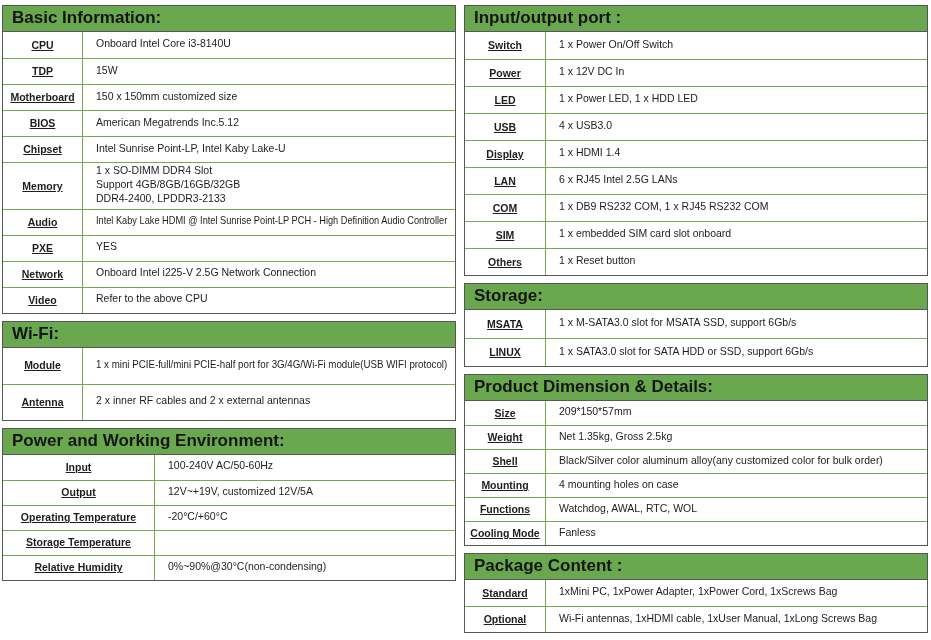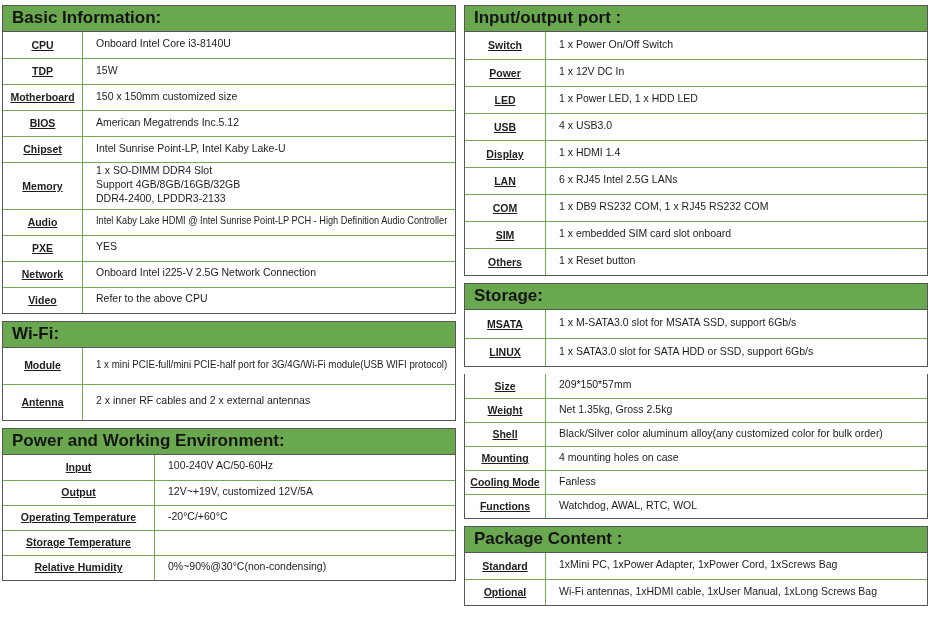--- a/index.html
+++ b/index.html
@@ -323,20 +323,23 @@
               <span class="txt">LINUX</span>
             </div>
             <div class="cell value">
               <span class="txt">1 x SATA3.0 slot for SATA HDD or SSD, support 6Gb/s</span>
             </div>
           </div>
         </div>
     </section>
 
     <section class="spec" style="--labelw:81px; --rowh:24px;">
+      <div class="sec-header">
+        <span class="sec-title txt">Product Dimension &amp; Details:</span>
+      </div>
       <div class="sec-table">
           <div class="row">
             <div class="cell label">
               <span class="txt">Size</span>
             </div>
             <div class="cell value">
               <span class="txt">209*150*57mm</span>
             </div>
           </div>
           <div class="row">
@@ -358,34 +361,34 @@
           <div class="row">
             <div class="cell label">
               <span class="txt">Mounting</span>
             </div>
             <div class="cell value">
               <span class="txt">4 mounting holes on case</span>
             </div>
           </div>
           <div class="row">
             <div class="cell label">
+              <span class="txt">Functions</span>
+            </div>
+            <div class="cell value">
+              <span class="txt">Watchdog, AWAL, RTC, WOL</span>
+            </div>
+          </div>
+          <div class="row">
+            <div class="cell label">
               <span class="txt">Cooling Mode</span>
             </div>
             <div class="cell value">
               <span class="txt">Fanless</span>
             </div>
           </div>
-          <div class="row">
-            <div class="cell label">
-              <span class="txt">Functions</span>
-            </div>
-            <div class="cell value">
-              <span class="txt">Watchdog, AWAL, RTC, WOL</span>
-            </div>
-          </div>
         </div>
     </section>
 
     <section class="spec" style="--labelw:81px; --rowh:26px;">
       <div class="sec-header">
         <span class="sec-title txt">Package Content :</span>
       </div>
       <div class="sec-table">
           <div class="row">
             <div class="cell label">

